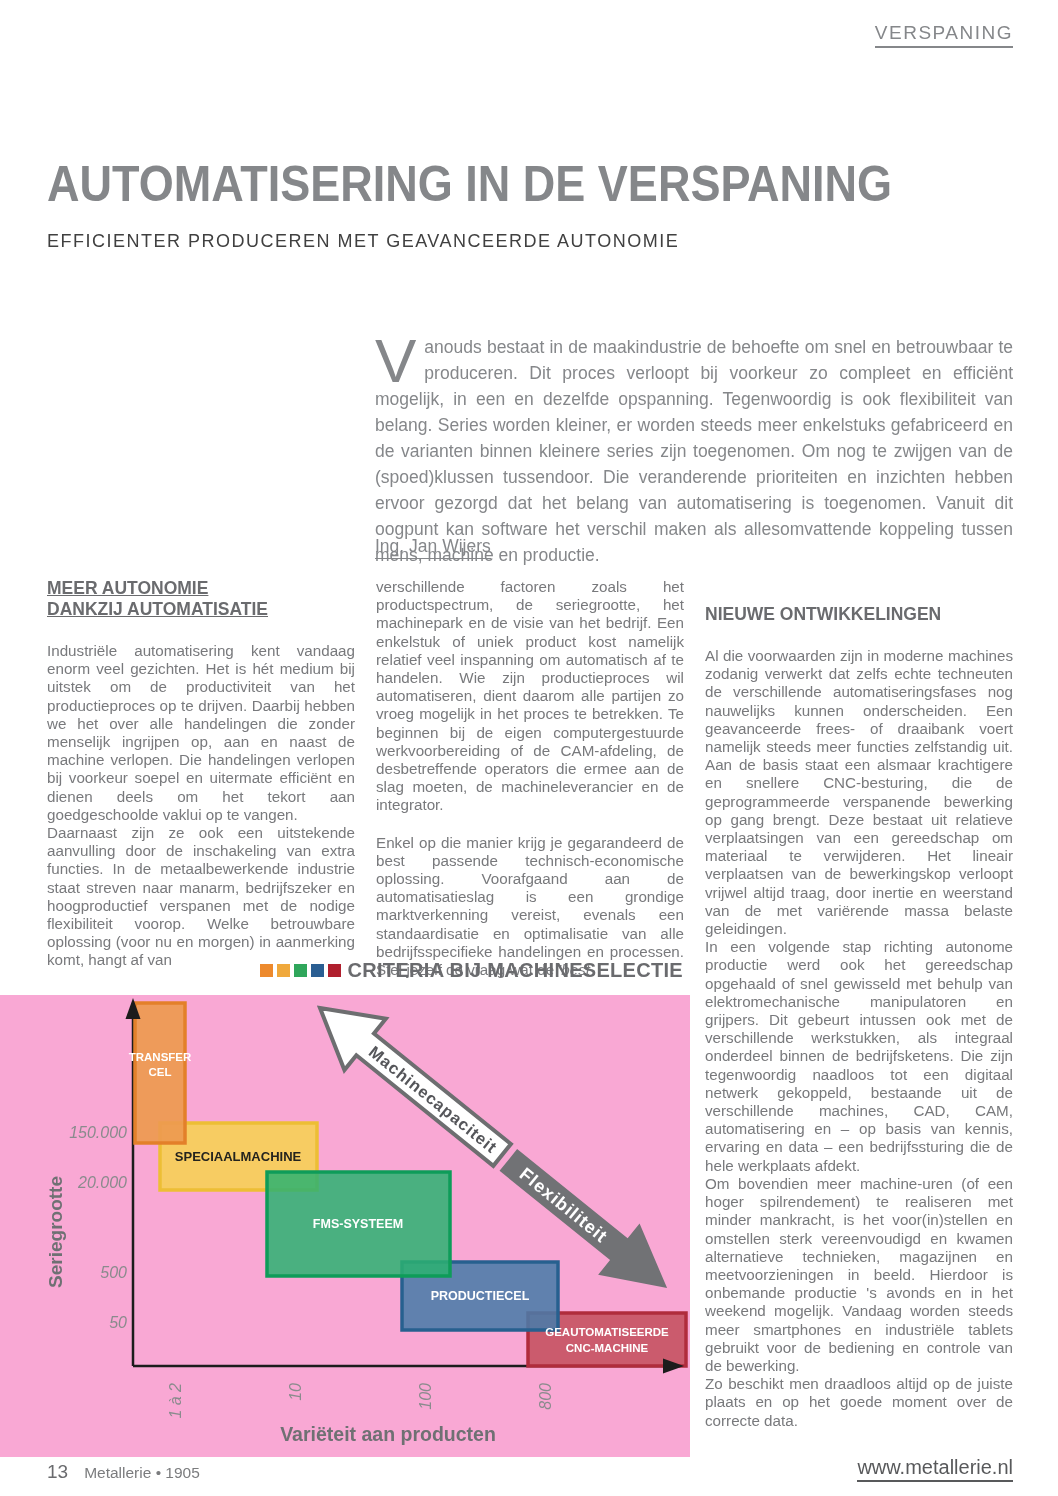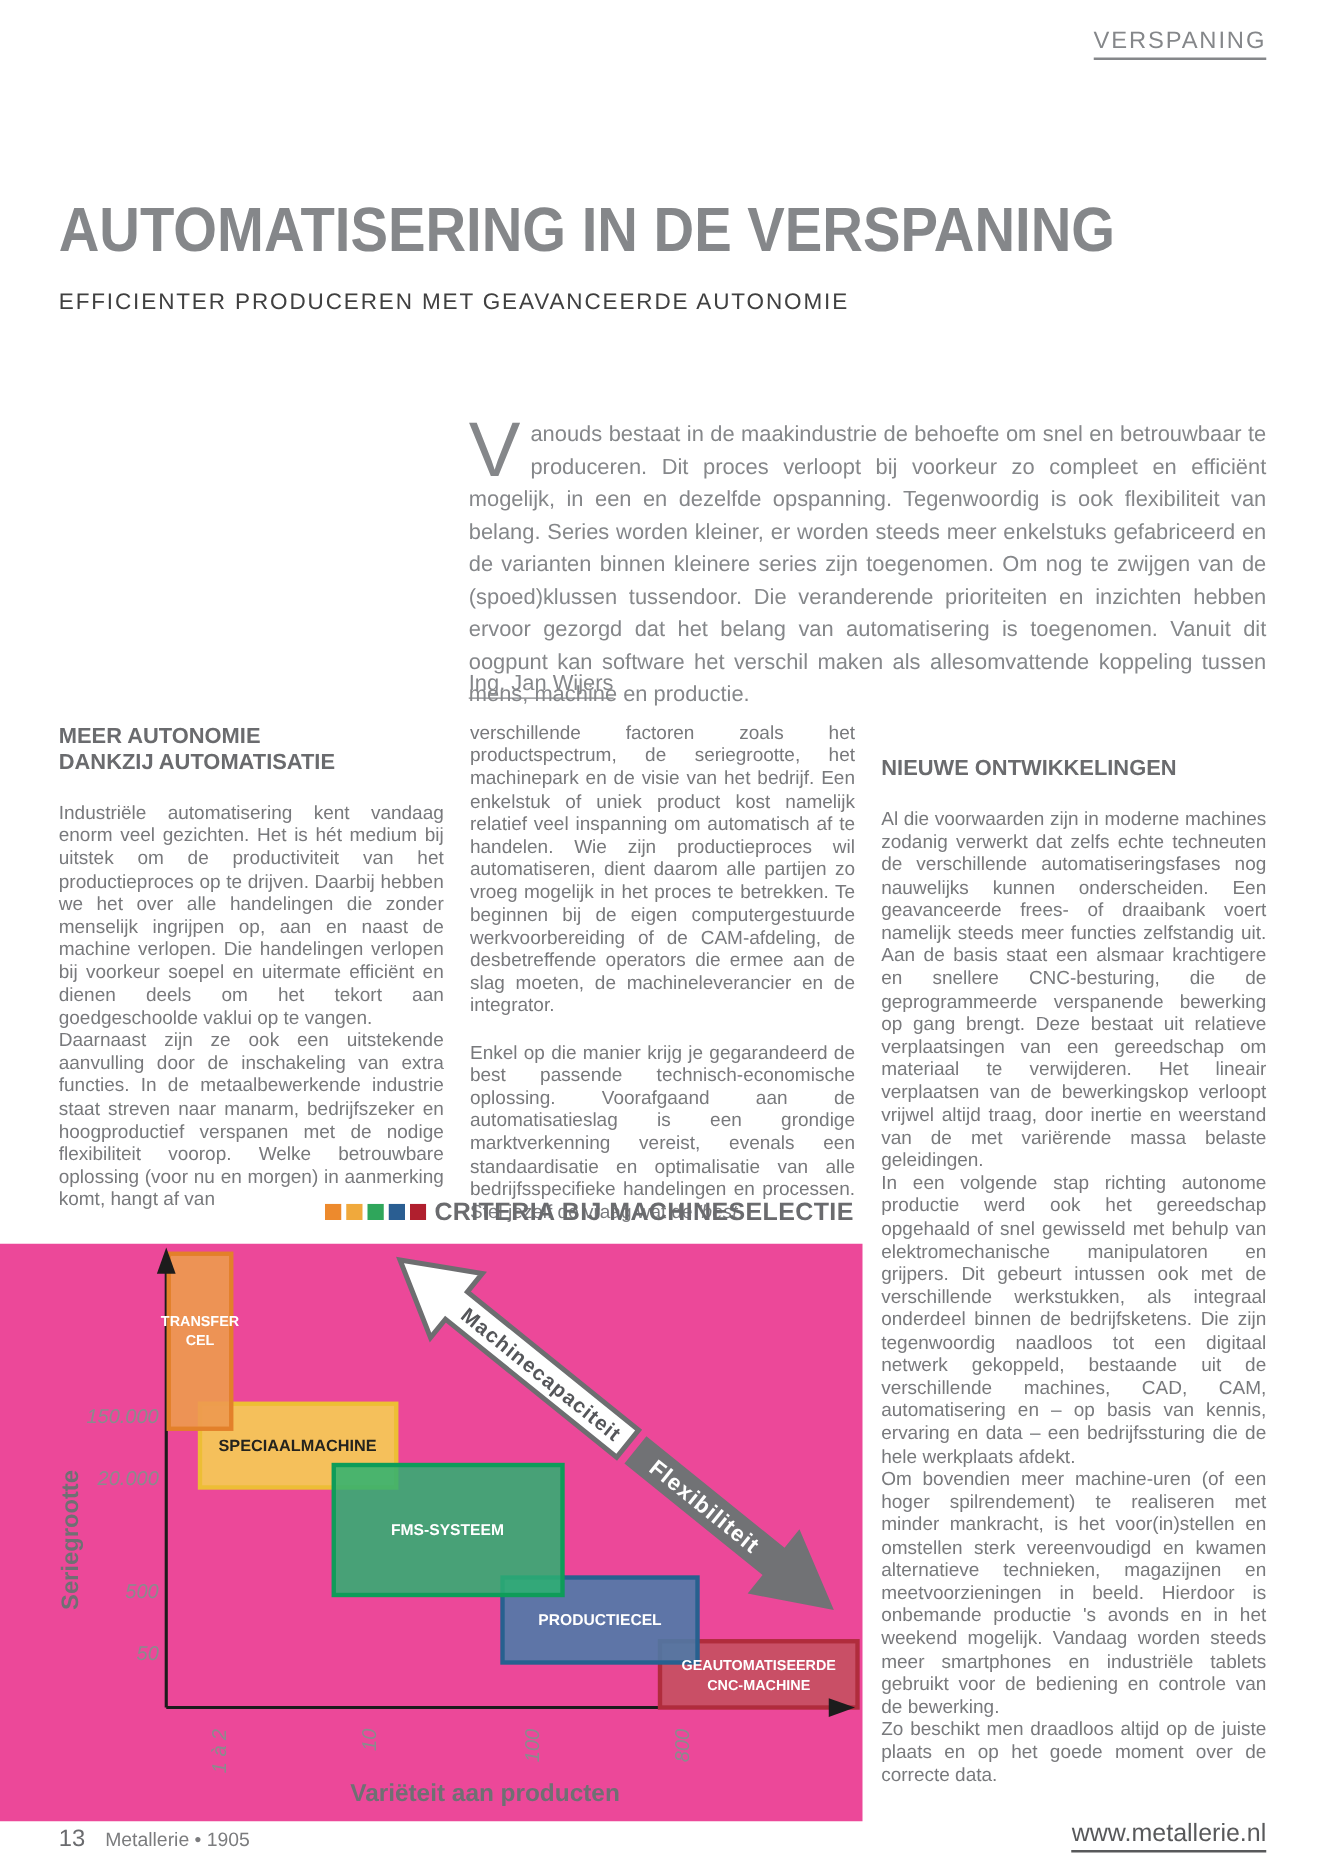--- a/index.html
+++ b/index.html
@@ -35,35 +35,35 @@
   }
   
   .columns{
     position:absolute;left:47px;top:578px;width:966px;
     display:grid;grid-template-columns:repeat(3,1fr);column-gap:21px;
   }
   .columns p{
     margin:0;font-size:15.2px;line-height:18.2px;color:#78797c;text-align:justify;
   }
   .col-heading{
-    margin:0 0 22px 0;font-size:17.5px;line-height:21px;font-weight:700;color:#6a6b6e;
+    margin:0 0 22px 0;font-size:17.5px;line-height:21px;font-weight:700;color:#6a6b6e;text-decoration:underline;
   }
   .col-heading span{display:block;}
   .mid-heading{margin:26px 0 22px 0;font-size:17.5px;font-weight:700;color:#6a6b6e;}
   .gap-top{margin-top:19px !important;}
   .it{font-style:italic;}
   
   .chart-caption{
     position:absolute;top:959px;right:375px;white-space:nowrap;
     font-size:20px;font-weight:700;color:#6a6b6e;letter-spacing:.3px;text-align:right;
   }
   .chart-caption svg{vertical-align:-1px;margin-right:7px;}
   
   .chart{
-    position:absolute;left:0;top:995px;width:690px;height:462px;background:#ec4899;
+    position:absolute;left:0;top:995px;width:690px;height:462px;background:#f9a8d4;
   }
   .chart svg{display:block;}
   .chart text{font-family:"Liberation Sans",sans-serif;}
   
   .footer-left{position:absolute;left:47px;top:1461px;color:#7b7c7e;}
   .footer-left .pnum{font-size:19px;color:#6a6b6e;margin-right:16px;}
   .footer-left .issue{font-size:15.5px;}
   .footer-right{
     position:absolute;right:45px;top:1456px;font-size:20px;color:#58595b;
     border-bottom:2px solid #58595b;padding-bottom:1px;

